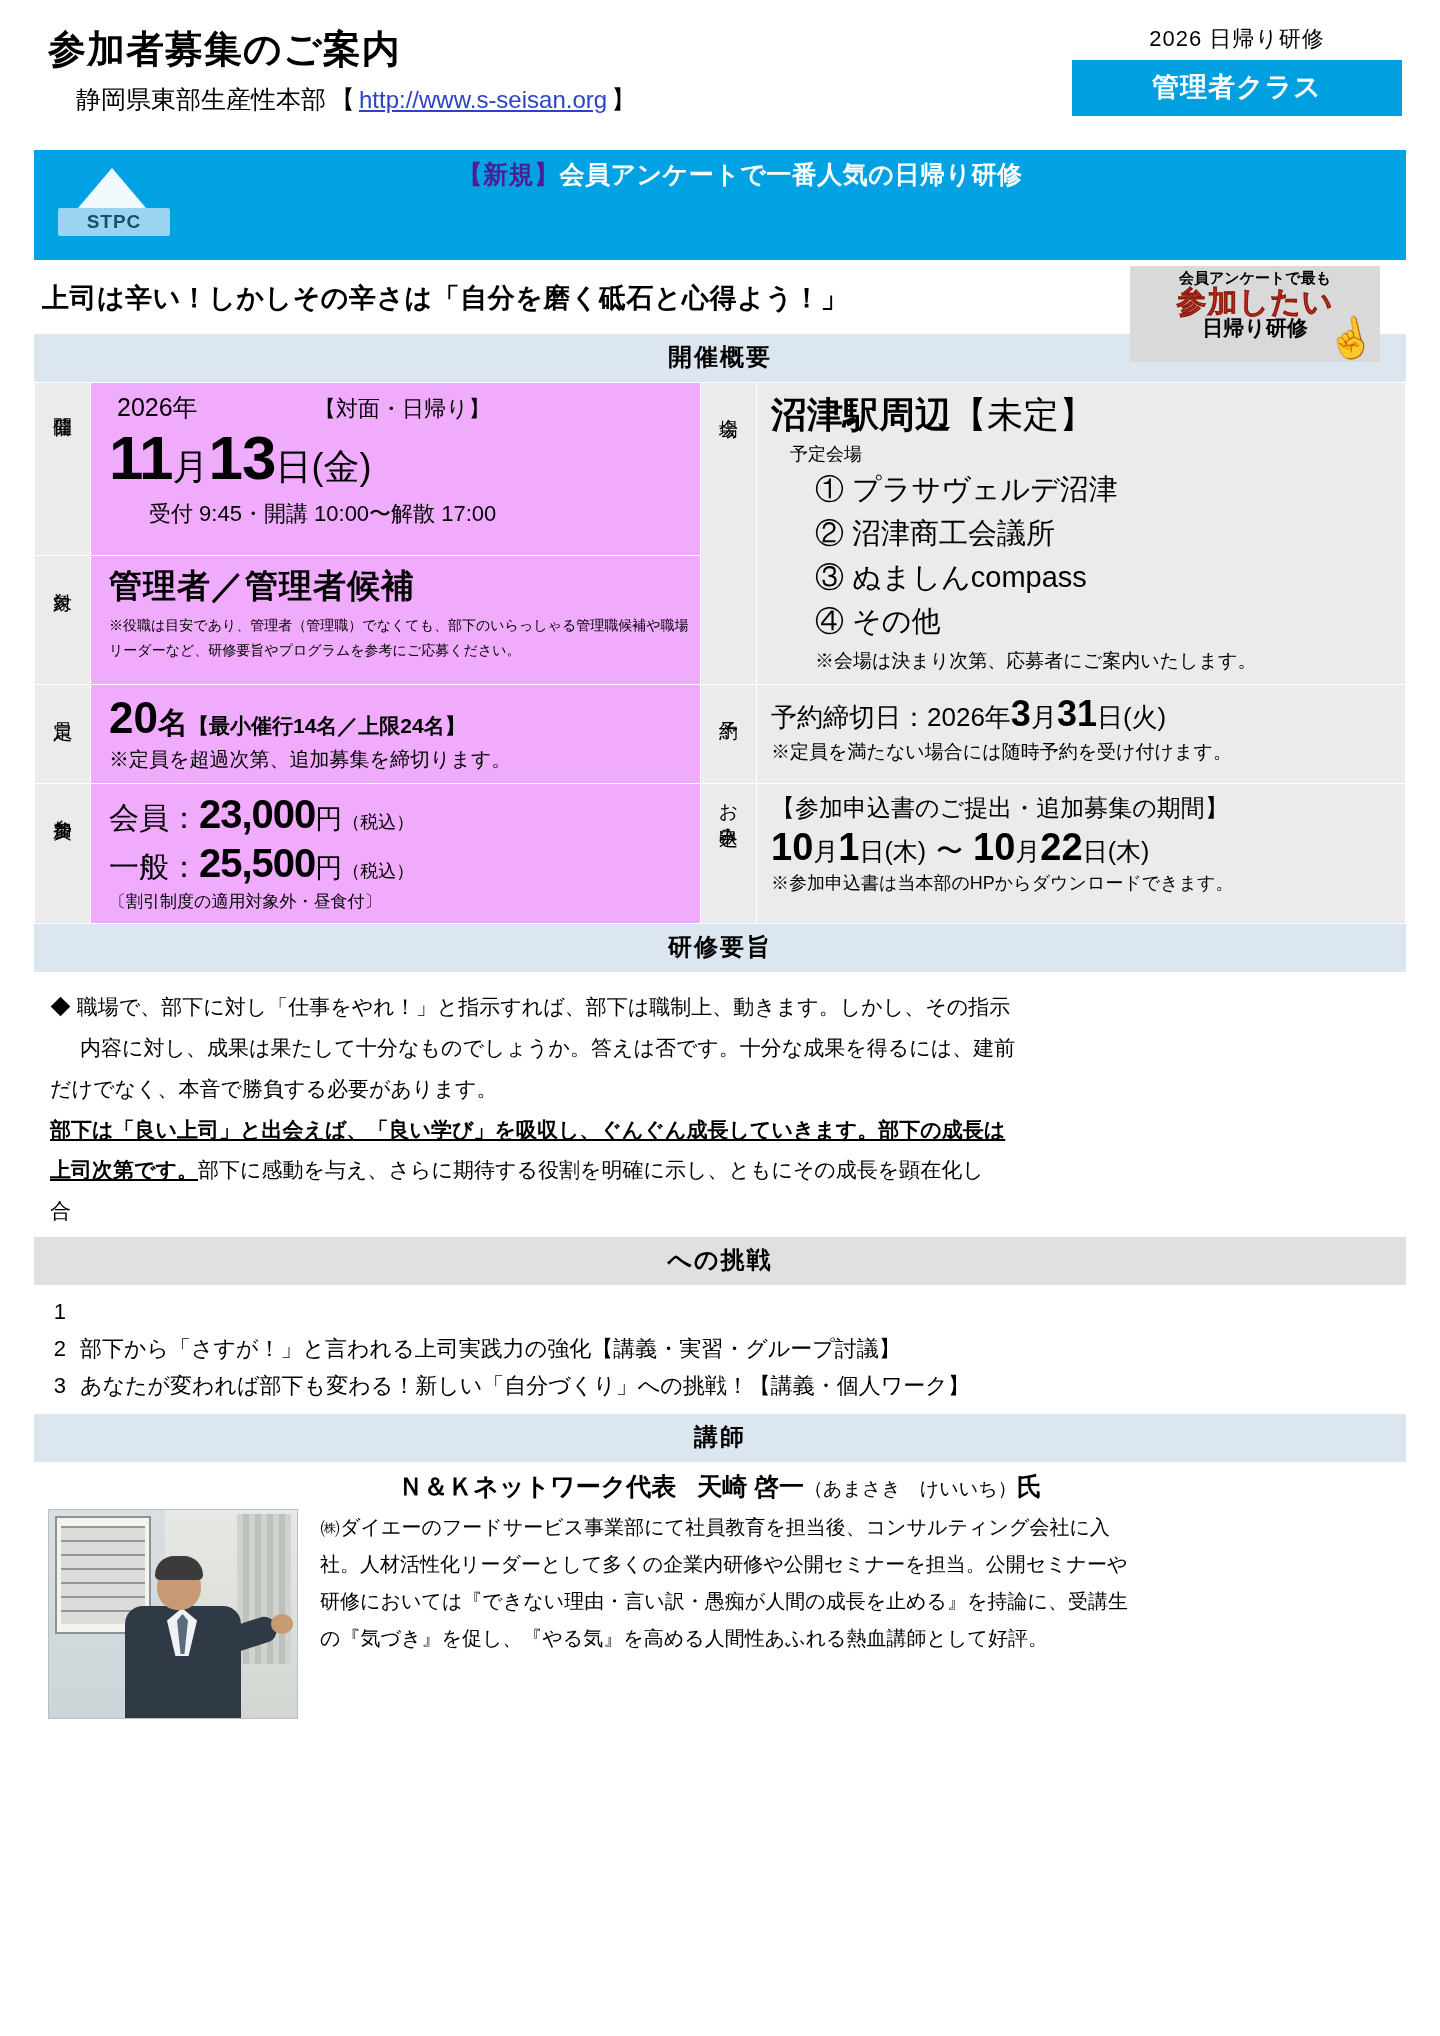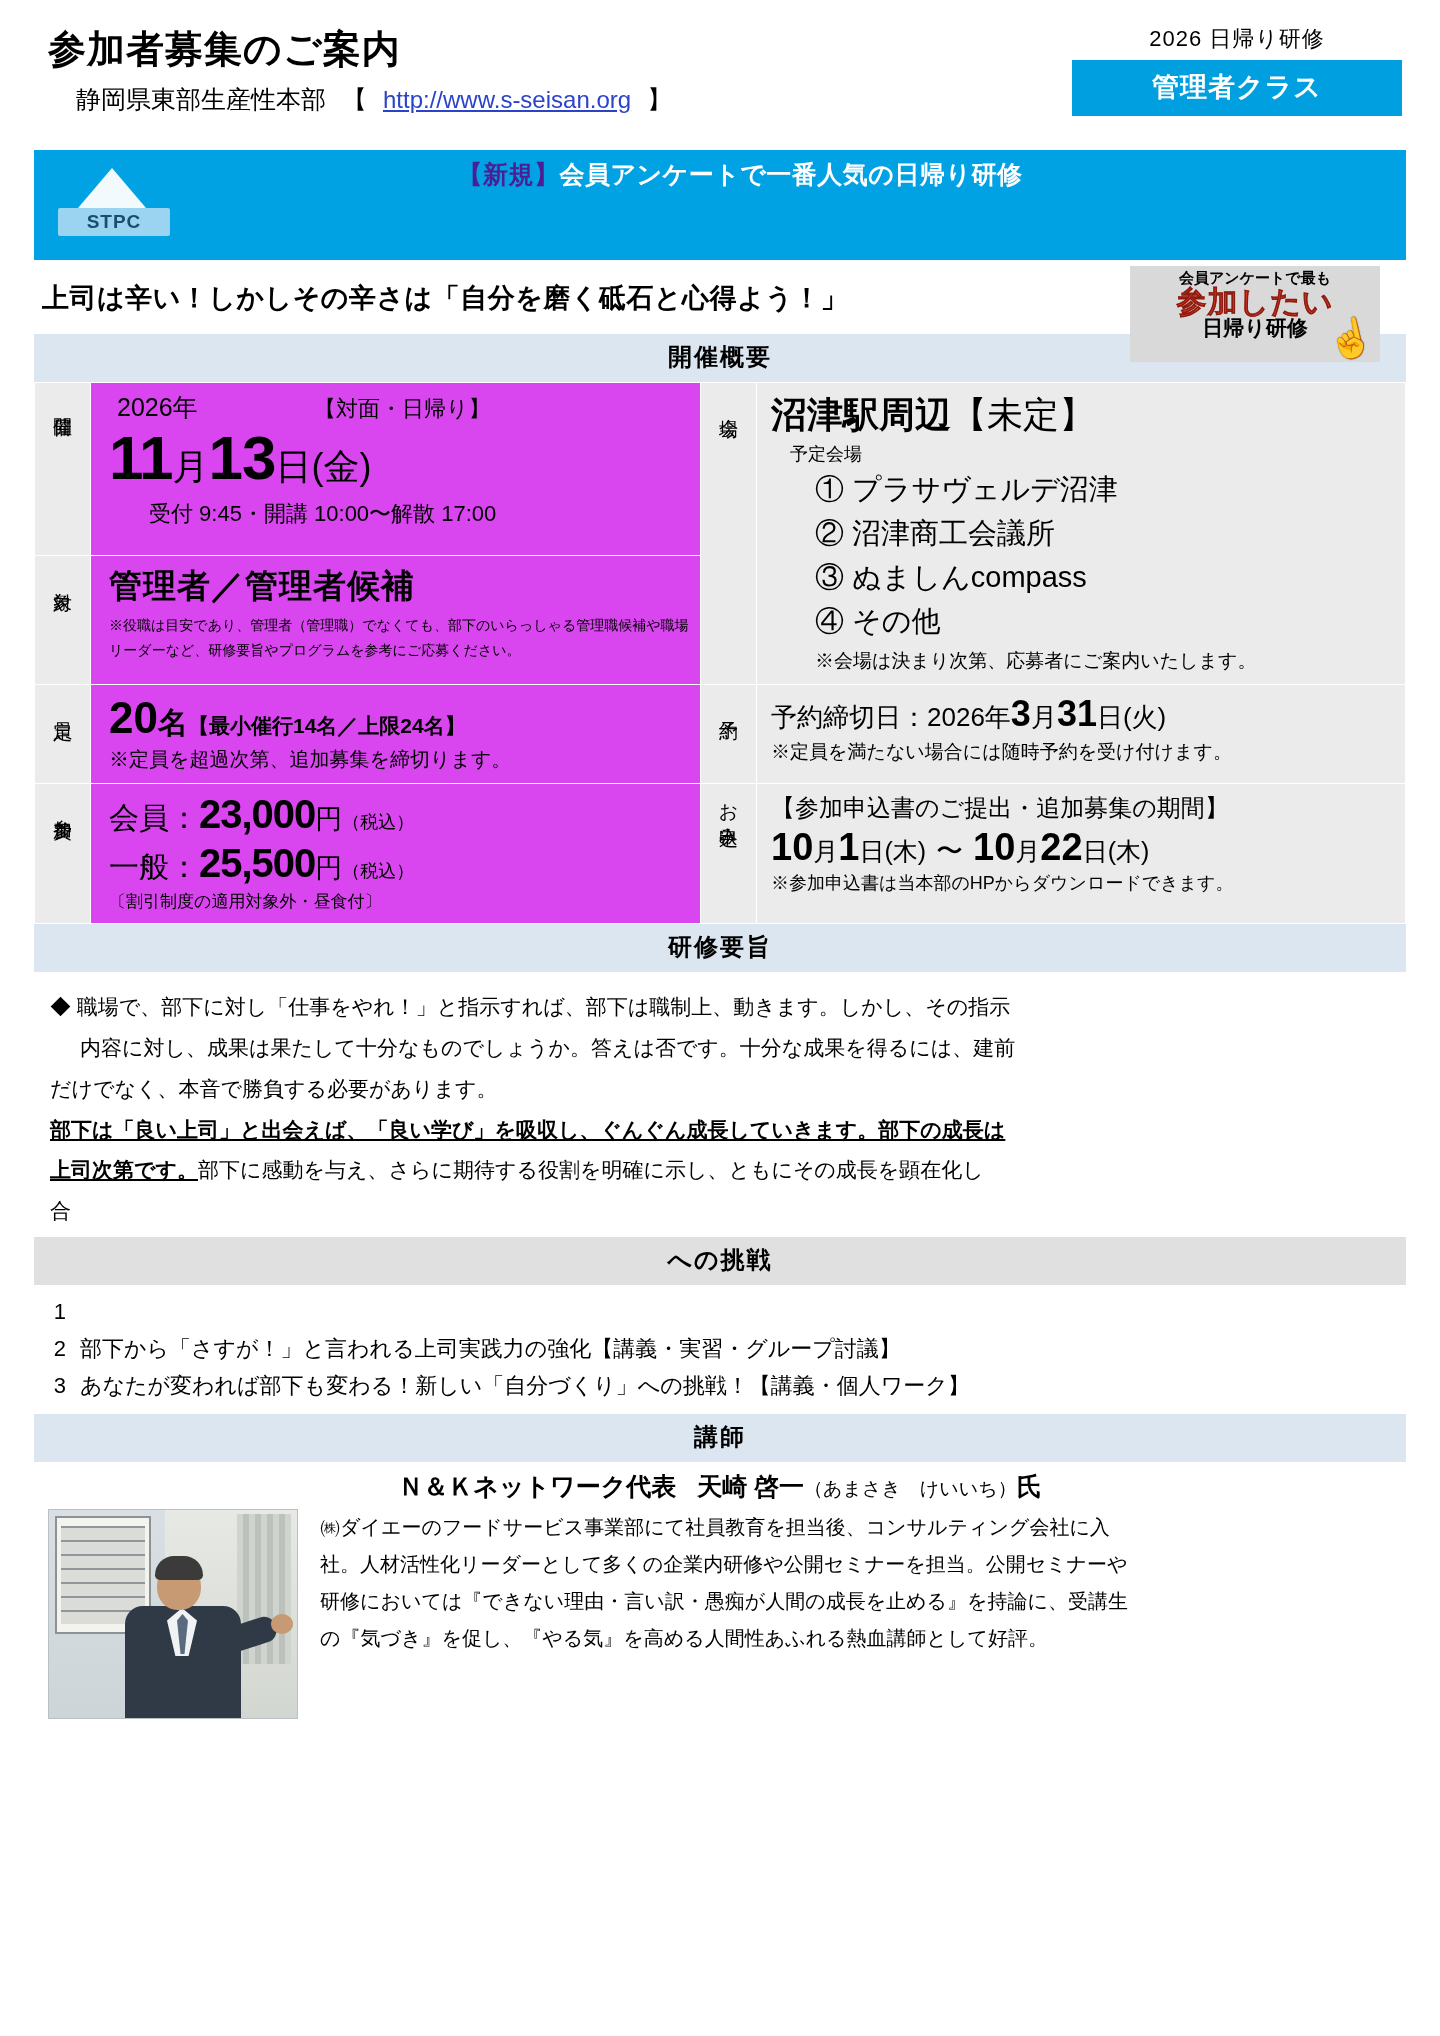--- a/index.html
+++ b/index.html
@@ -23,21 +23,21 @@
     font-size: 38px;
     font-weight: bold;
     letter-spacing: 1px;
     margin: 2px 0 0 14px;
   }
   .hdr-sub {
     font-size: 25px;
     margin: 8px 0 0 42px;
     display: flex;
     align-items: baseline;
-    gap: 16px;
+    gap: 4px;
   }
   .hdr-sub .brk { font-size: 25px; }
   .hdr-url {
     color: #2b43c8;
     text-decoration: underline;
     font-size: 24px;
   }
   .hdr-right {
     position: absolute;
     right: 4px;
@@ -176,21 +176,21 @@
   .lbl {
     width: 40px;
     background: #ebebeb;
     text-align: center;
     font-size: 19px;
     letter-spacing: 1px;
     padding: 6px 2px;
     font-weight: normal;
   }
   .lbl span { writing-mode: vertical-rl; display: inline-block; }
-  .cellL { width: 620px; background: #d946ef; padding: 8px 10px 10px 18px; }
+  .cellL { width: 620px; background: #f0abfc; padding: 8px 10px 10px 18px; }
   .cellR { background: #ebebeb; padding: 8px 10px 10px 14px; }
 
   .row-date .y { font-size: 25px; margin-left: 8px; }
   .row-date .tag { font-size: 22px; margin-left: 112px; }
   .bigdate { margin-top: -2px; white-space: nowrap; }
   .bigdate .n { font-size: 62px; font-weight: bold; letter-spacing: -1px; }
   .bigdate .u { font-size: 36px; }
   .bigdate .dow { font-size: 36px; }
   .time { font-size: 22px; margin-top: 6px; margin-left: 40px; }
 

